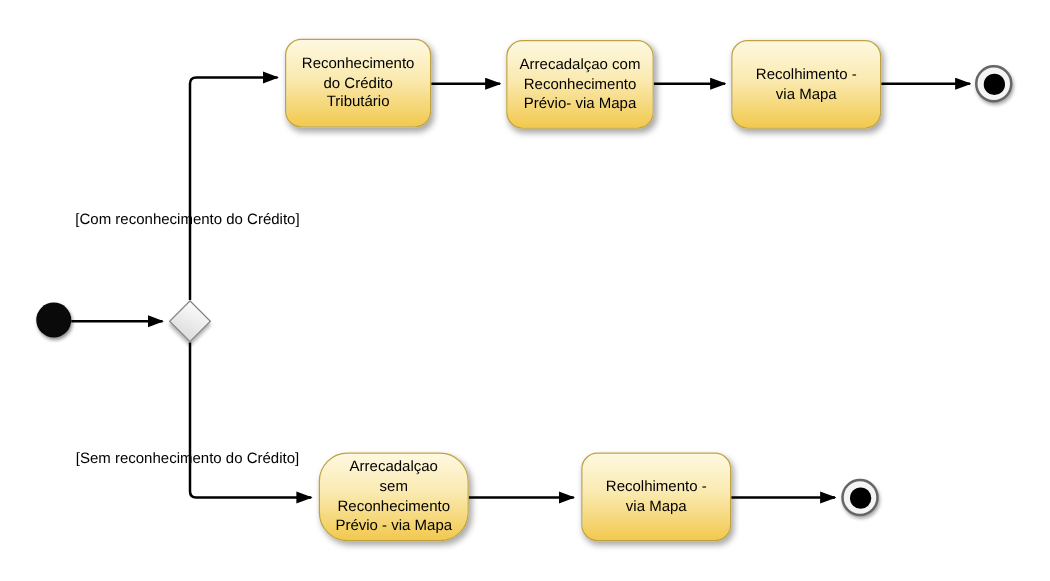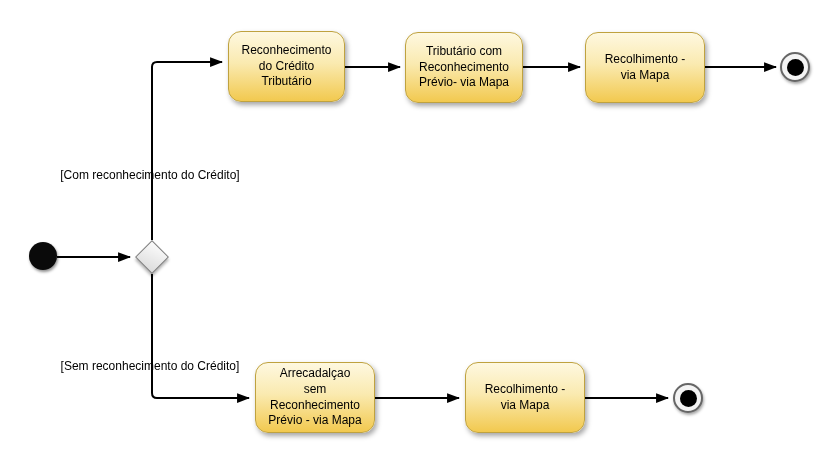--- a/index.html
+++ b/index.html
@@ -34,21 +34,21 @@
     justify-content: center;
     text-align: center;
     font-size: 12px;
     line-height: 1.3;
     white-space: pre-line;
     padding: 3px 4px;
   }
   #act-a1 { left: 228px; top: 31px;  width: 117px; height: 71px; }
   #act-a2 { left: 405px; top: 32px;  width: 118px; height: 71px; }
   #act-a3 { left: 585px; top: 32px;  width: 120px; height: 71px; }
-  #act-a4 { left: 255px; top: 362px; width: 120px; height: 71px; }
+  #act-a4 { left: 255px; top: 362px; width: 120px; height: 71px; border-radius: 23px; }
   #act-a5 { left: 465px; top: 362px; width: 120px; height: 71px; }
 
   .initial-node {
     position: absolute;
     left: 29px; top: 242px;
     width: 28px; height: 28px;
     border-radius: 50%;
     background: #0a0a0a;
     box-shadow: 1px 2px 3px rgba(0,0,0,0.45);
   }
@@ -117,21 +117,21 @@
   <div class="decision-node"></div>
 
   <div class="guard" id="guard-top">[Com reconhecimento do Crédito]</div>
 
   <div class="guard" id="guard-bottom">[Sem reconhecimento do Crédito]</div>
 
   <div class="activity" id="act-a1">Reconhecimento
 do Crédito
 Tributário</div>
 
-  <div class="activity" id="act-a2">Tributário com
+  <div class="activity" id="act-a2">Arrecadalçao com
 Reconhecimento
 Prévio- via Mapa</div>
 
   <div class="activity" id="act-a3">Recolhimento -
 via Mapa</div>
 
   <div class="activity" id="act-a4">Arrecadalçao
 sem
 Reconhecimento
 Prévio - via Mapa</div>

